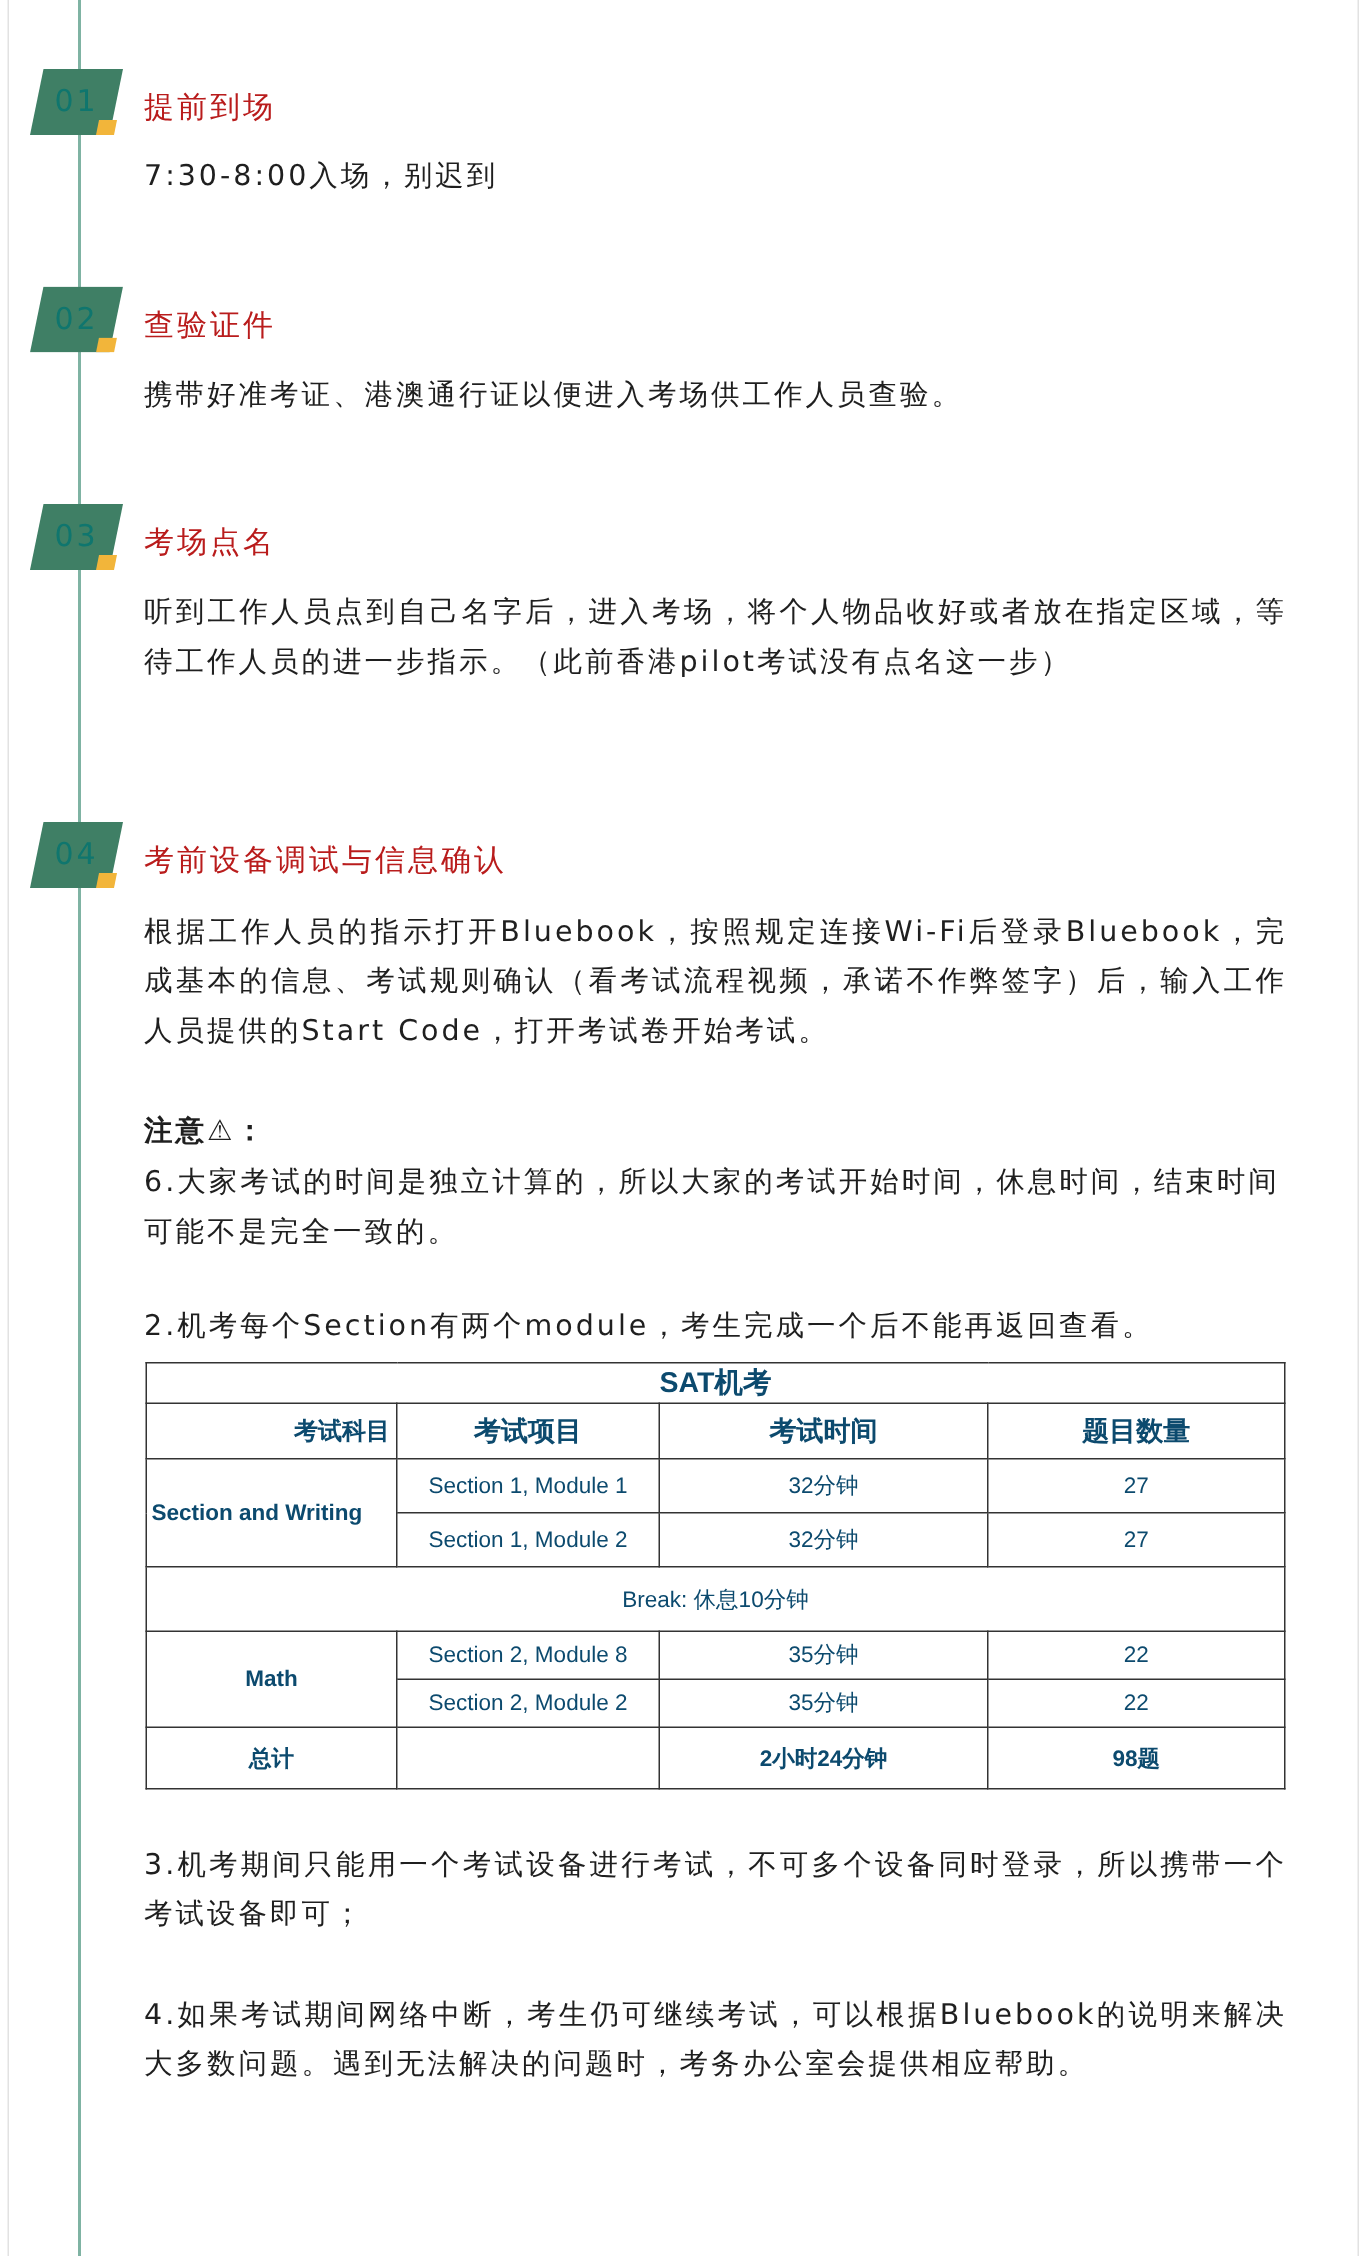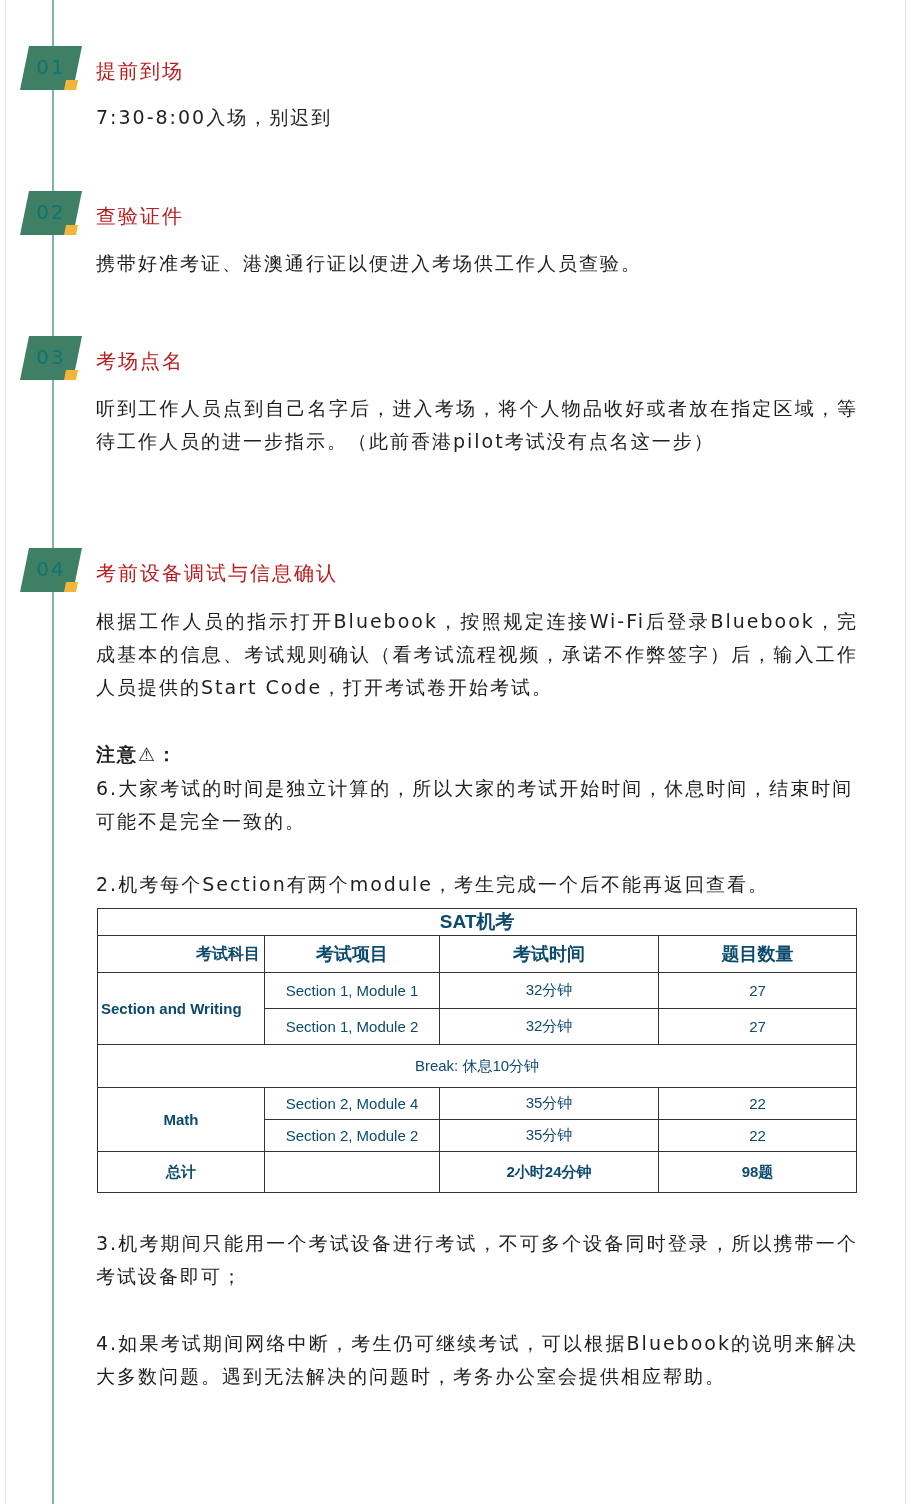--- a/index.html
+++ b/index.html
@@ -131,21 +131,21 @@
   <tr class="row">
     <td>Section 1, Module 2</td>
     <td>32分钟</td>
     <td>27</td>
   </tr>
   <tr class="brk">
     <td colspan="4">Break: 休息10分钟</td>
   </tr>
   <tr class="mrow">
     <td rowspan="2" class="subj">Math</td>
-    <td>Section 2, Module 4</td>
+    <td>Section 2, Module 8</td>
     <td>35分钟</td>
     <td>22</td>
   </tr>
   <tr class="mrow">
     <td>Section 2, Module 2</td>
     <td>35分钟</td>
     <td>22</td>
   </tr>
   <tr class="total">
     <td>总计</td>

